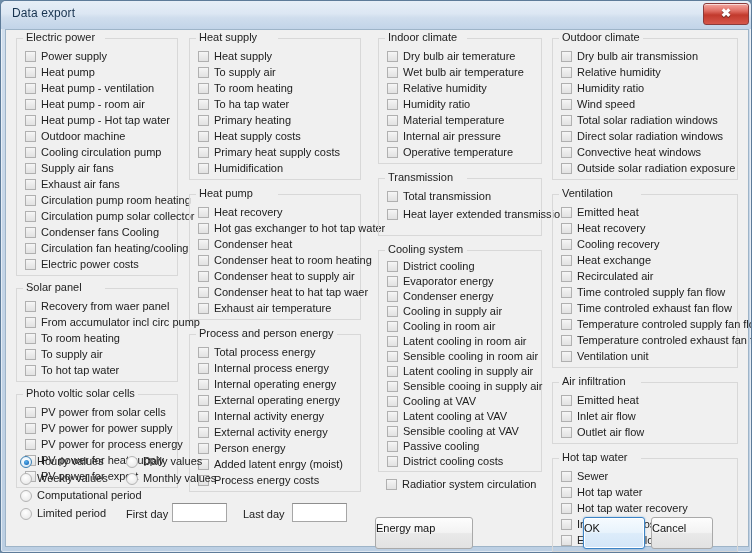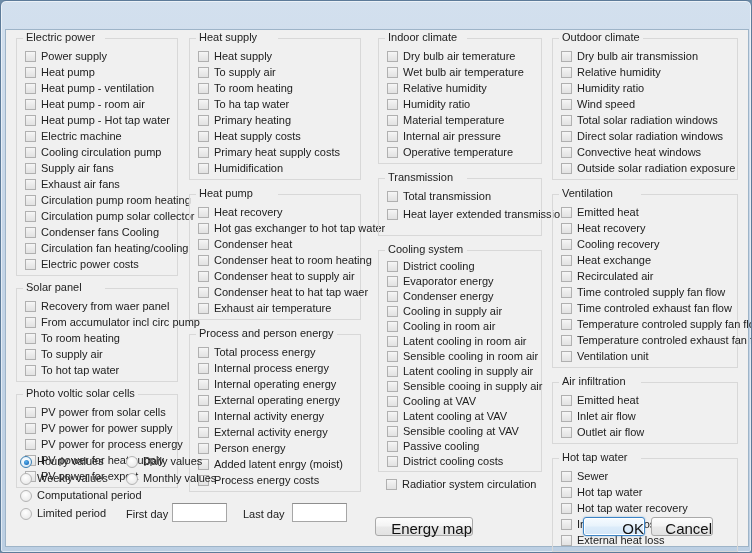--- a/index.html
+++ b/index.html
@@ -230,41 +230,47 @@
     width: 0; height: 0;
     border-left: 5px solid transparent;
     border-right: 5px solid transparent;
     border-top: 5px solid #222;
   }
 
   
   .btn {
     position: absolute;
     box-sizing: border-box;
-    height: 19px;
+    height: 32px;
     border: 1px solid #a9a9a9;
     border-radius: 3px;
     background: linear-gradient(to bottom, #fdfdfd 0%, #f3f3f3 48%, #e9e9e9 52%, #e2e2e2 100%);
-    font-size: 15px;
+    font-size: 11px;
     color: #111;
-    text-align: right;
+    text-align: left;
     line-height: 21px;
     cursor: pointer;
   }
   .btn.default {
     border: 1px solid #3c84c6;
     box-shadow: inset 0 0 0 1px #ffffff, 0 0 2px rgba(60,132,198,0.55);
     background: linear-gradient(to bottom, #f6fbff 0%, #e8f3fc 48%, #dcecfa 52%, #d3e6f8 100%);
   }
 </style>
 </head>
 <body>
 
 <div class="window">
 
+  <div class="titlebar">
+    <div class="title-text">Data export</div>
+    <div class="close-btn">
+      <div class="close-glyph">✖</div>
+    </div>
+  </div>
 
   <div class="client">
 
     <div class="group" style="left:10px; top:8px; width:162px; height:238px;">
       <span class="group-title">Electric power</span>
       <div class="cb" style="top:10px">
           <span class="box"></span>
           <span class="lbl">Power supply</span>
         </div>
       <div class="cb" style="top:26px">
@@ -278,21 +284,21 @@
       <div class="cb" style="top:58px">
           <span class="box"></span>
           <span class="lbl">Heat pump - room air</span>
         </div>
       <div class="cb" style="top:74px">
           <span class="box"></span>
           <span class="lbl">Heat pump - Hot tap water</span>
         </div>
       <div class="cb" style="top:90px">
           <span class="box"></span>
-          <span class="lbl">Electric machine</span>
+          <span class="lbl">Outdoor machine</span>
         </div>
       <div class="cb" style="top:106px">
           <span class="box"></span>
           <span class="lbl">Cooling circulation pump</span>
         </div>
       <div class="cb" style="top:122px">
           <span class="box"></span>
           <span class="lbl">Supply air fans</span>
         </div>
       <div class="cb" style="top:138px">

